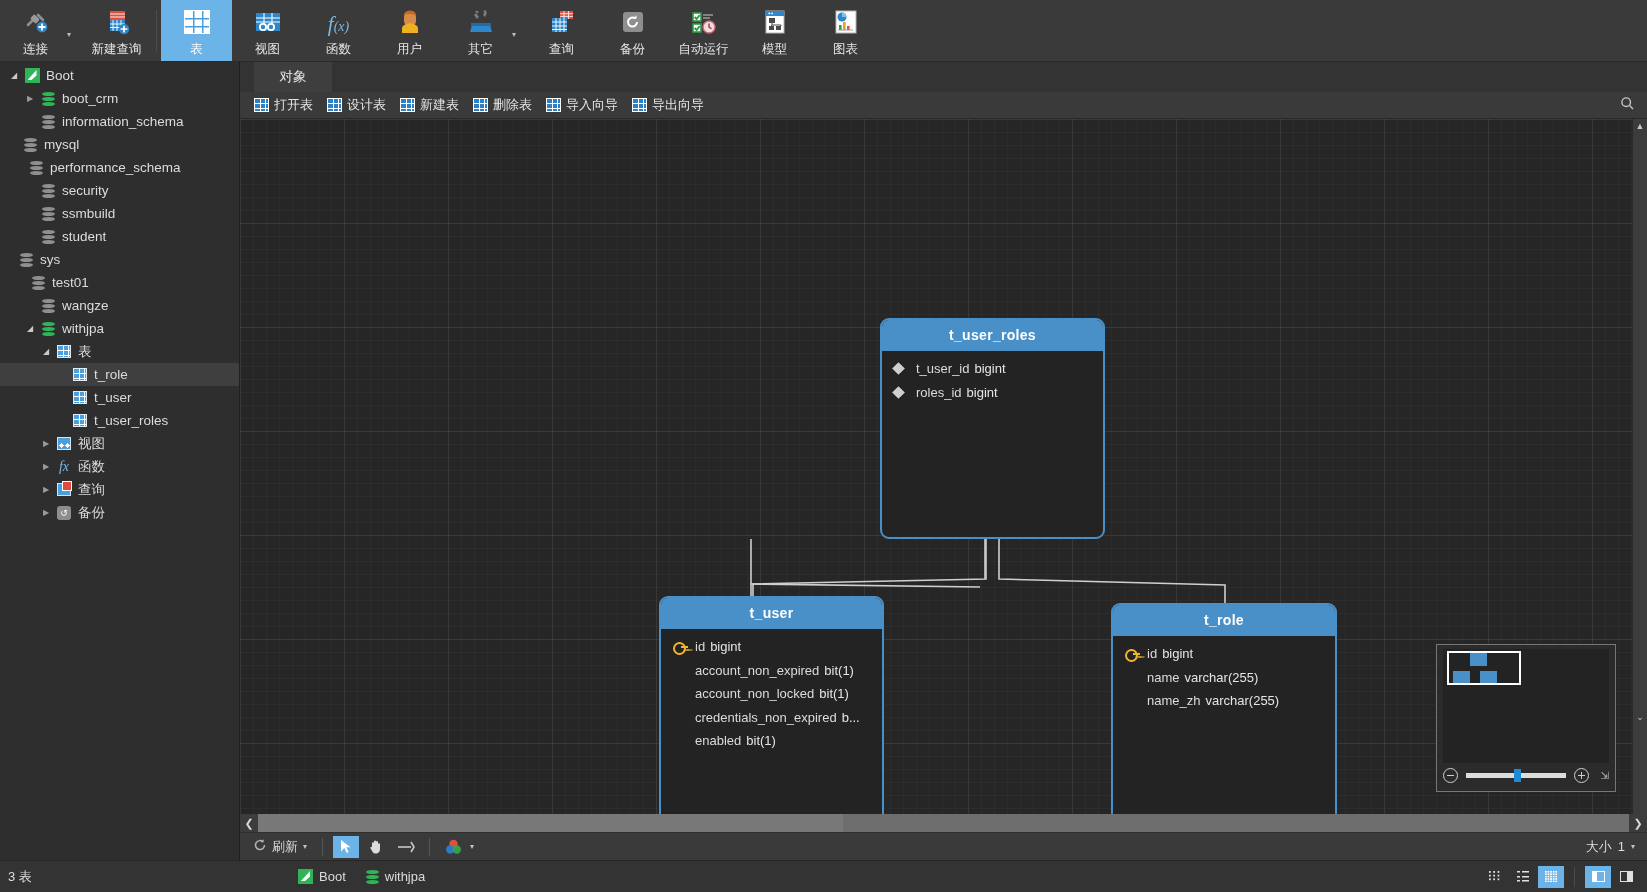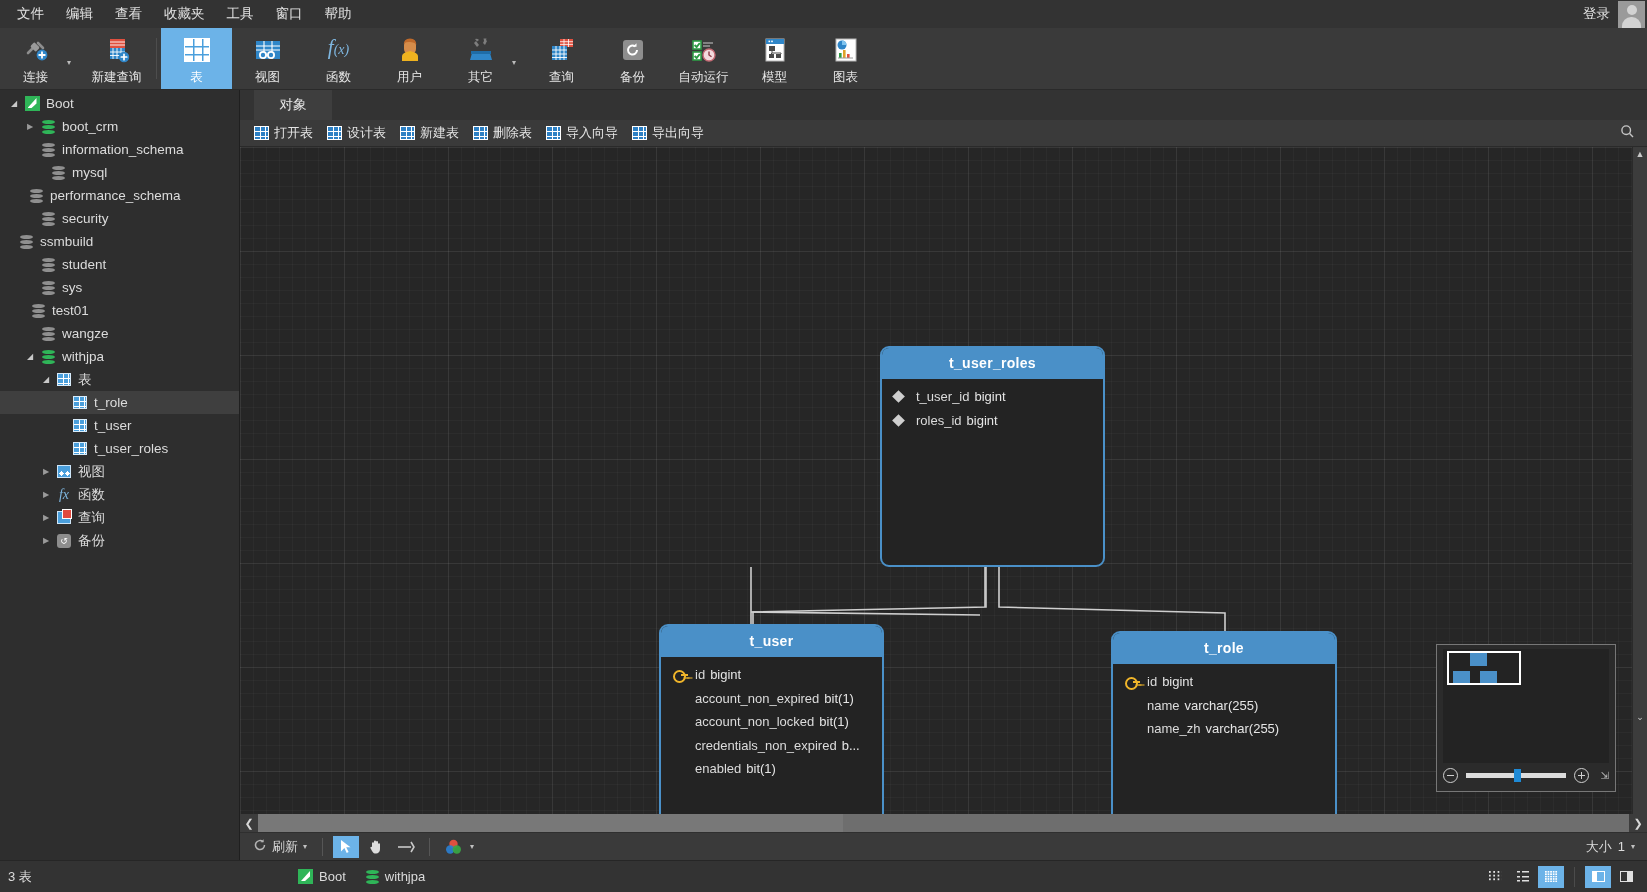--- a/index.html
+++ b/index.html
@@ -229,33 +229,20 @@
   .vmode.on .vm-split::after { background:#fff; }
   .vm-split.r::after { left:auto; right:0; }
   .sb-sep { width:1px; height: 20px; background: #4b4b4b; margin: 0 8px; }
 </style>
 </head>
 <body>
 
 <div class="app">
 
 
-  <div class="menubar">
-    <div class="menu-item">文件</div>
-    <div class="menu-item">编辑</div>
-    <div class="menu-item">查看</div>
-    <div class="menu-item">收藏夹</div>
-    <div class="menu-item">工具</div>
-    <div class="menu-item">窗口</div>
-    <div class="menu-item">帮助</div>
-    <div class="right">
-      <div class="login-label">登录</div>
-      <div class="avatar"></div>
-    </div>
-  </div>
 
   <div class="toolbar">
 
     <div class="tb-btn">
       <div class="tb-ico">
         <svg width="30" height="30" viewBox="0 0 30 30">
           <path d="M7 18 L13 12 M17 8 L22 13" stroke="#8e8e8e" stroke-width="2.6" stroke-linecap="round"></path>
           <rect x="10" y="9" width="8" height="6" rx="1.6" transform="rotate(45 14 12)" fill="#9a9a9a"></rect>
           <circle cx="21" cy="20" r="5.4" fill="#2f86c8"></circle>
           <path d="M21 17.2v5.6M18.2 20h5.6" stroke="#fff" stroke-width="1.8" stroke-linecap="round"></path>
@@ -296,21 +283,21 @@
           <circle cx="10" cy="20" r="4" fill="#fff"></circle>
             <circle cx="10" cy="20" r="2.2" fill="#2f86c8"></circle>
           <circle cx="18" cy="20" r="4" fill="#fff"></circle>
             <circle cx="18" cy="20" r="2.2" fill="#2f86c8"></circle>
         </svg>
       </div>
       <div class="tb-label">视图</div>
     </div>
 
     <div class="tb-btn">
-      <div class="tb-ico" style="display:flex;align-items:flex-start;justify-content:center">
+      <div class="tb-ico" style="display:flex;align-items:flex-end;justify-content:center">
         <span style="font-family:&quot;Liberation Serif&quot;,serif;font-style:italic;color:#7fb7e0;font-size:21px;">f<span style="font-size:14px">(x)</span></span>
       </div>
       <div class="tb-label">函数</div>
     </div>
 
     <div class="tb-btn">
       <div class="tb-ico">
         <svg width="30" height="30" viewBox="0 0 30 30">
           <path d="M9 10a6 5.5 0 0 1 12 0v4a6 6 0 0 1-12 0z" fill="#d78d4a"></path>
           <path d="M8.5 10.5q0-7 6.5-7t6.5 7q0-3-6.5-3.5t-6.5 3.5z" fill="#c06a2a"></path>
@@ -433,21 +420,21 @@
         <div class="tw"></div>
         <div class="ico-wrap">
             <span class="db-ico">
               <i></i>
               <i></i>
               <i></i>
             </span>
           </div>
         <span>information_schema</span>
       </div>
-      <div class="tree-row" style="padding-left:32px">
+      <div class="tree-row" style="padding-left:4px">
         <div class="tw"></div>
         <div class="ico-wrap">
             <span class="db-ico">
               <i></i>
               <i></i>
               <i></i>
             </span>
           </div>
         <span>mysql</span>
       </div>
@@ -466,43 +453,43 @@
         <div class="tw"></div>
         <div class="ico-wrap">
             <span class="db-ico">
               <i></i>
               <i></i>
               <i></i>
             </span>
           </div>
         <span>security</span>
       </div>
+      <div class="tree-row" style="padding-left:22px">
+        <div class="tw"></div>
+        <div class="ico-wrap">
+            <span class="db-ico">
+              <i></i>
+              <i></i>
+              <i></i>
+            </span>
+          </div>
+        <span>ssmbuild</span>
+      </div>
+      <div class="tree-row" style="padding-left:22px">
+        <div class="tw"></div>
+        <div class="ico-wrap">
+            <span class="db-ico">
+              <i></i>
+              <i></i>
+              <i></i>
+            </span>
+          </div>
+        <span>student</span>
+      </div>
       <div class="tree-row" style="">
-        <div class="tw"></div>
-        <div class="ico-wrap">
-            <span class="db-ico">
-              <i></i>
-              <i></i>
-              <i></i>
-            </span>
-          </div>
-        <span>ssmbuild</span>
-      </div>
-      <div class="tree-row" style="padding-left:22px">
-        <div class="tw"></div>
-        <div class="ico-wrap">
-            <span class="db-ico">
-              <i></i>
-              <i></i>
-              <i></i>
-            </span>
-          </div>
-        <span>student</span>
-      </div>
-      <div class="tree-row" style="padding-left:22px">
         <div class="tw"></div>
         <div class="ico-wrap">
             <span class="db-ico">
               <i></i>
               <i></i>
               <i></i>
             </span>
           </div>
         <span>sys</span>
       </div>

